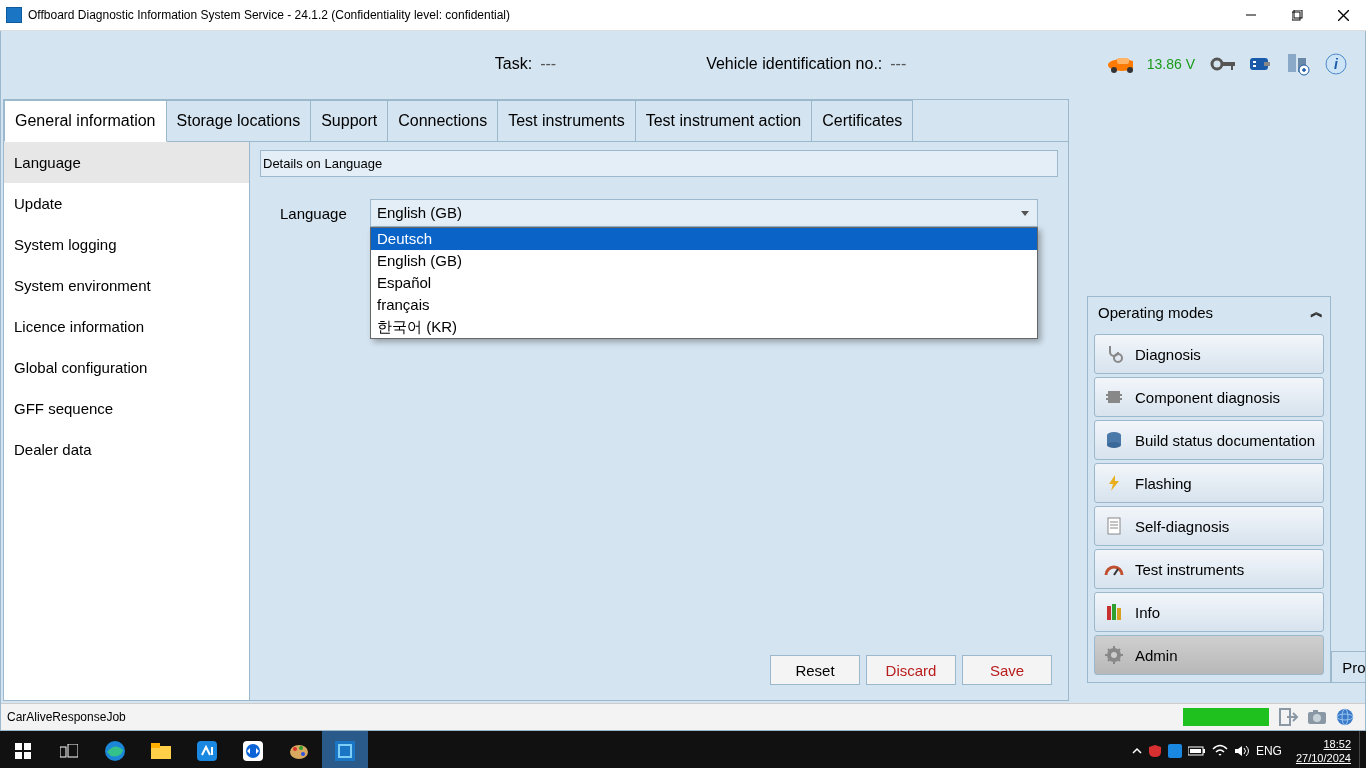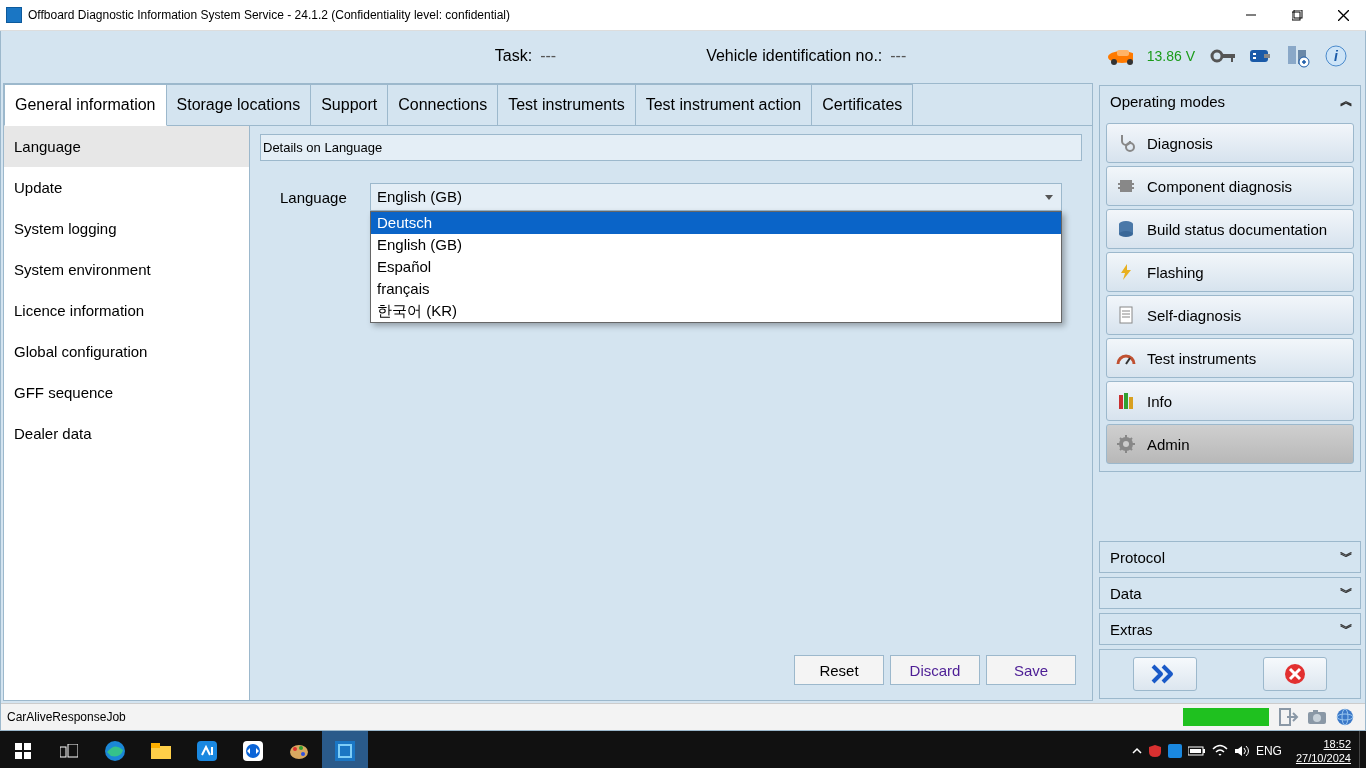--- a/index.html
+++ b/index.html
@@ -4,30 +4,30 @@
 <style>
   html, body { margin:0; padding:0; width:1366px; height:768px; font-family:"Segoe UI", Arial, sans-serif; font-size:13px; background:#fff; overflow:hidden; }
   .titlebar { height:30px; background:#fff; display:flex; align-items:center; border-bottom:1px solid #ddd; }
   .titlebar .app-icon { width:16px; height:16px; background:#1a76c4; margin:0 6px 0 6px; border:1px solid #0d5a9c; box-sizing:border-box; }
   .titlebar .title { flex:0 0 auto; font-size:12px; color:#000; }
   .titlebar .spacer { flex:1 1 auto; }
   .titlebar .win-btn { width:46px; height:30px; display:flex; align-items:center; justify-content:center; font-size:14px; color:#000; }
 
   .app-body { background:#d4e4f0; width:100%; height:700px; display:flex; flex-direction:column; border:1px solid #9cb8cc; box-sizing:border-box; border-top:none; }
 
-  .topbar { height:50px; display:flex; align-items:center; padding:0 10px; }
+  .topbar { height:50px; display:flex; align-items:center; padding:8px 10px; }
   .topbar .lbl { font-size:16px; color:#000; }
   .topbar .lbl.grey { color:#555; }
   .topbar .gap { flex:1 1 auto; }
   .topbar .voltage { color:#1a9b1a; font-size:14px; font-weight:500; margin:0 8px; }
   .ticon { width:26px; height:26px; margin:0 6px; display:inline-flex; align-items:center; justify-content:center; }
 
   .main-split { flex:1 1 auto; display:flex; overflow:hidden; }
   .main-left { flex:1 1 auto; display:flex; flex-direction:column; margin:2px; background:#d4e4f0; border:1px solid #9cb8cc; box-sizing:border-box; }
-  .main-right { width:262px; flex:0 0 262px; display:flex; flex-direction:column; margin:4px; }
+  .main-right { width:262px; flex:0 0 262px; display:flex; flex-direction:row; margin:16px;align-items:flex-end; }
 
   .tabs { display:flex; height:42px; align-items:stretch; }
   .tab { padding:0 10px; display:flex; align-items:center; font-size:16px; color:#000; background:#d4e4f0; border:1px solid #9cb8cc; border-bottom:1px solid #9cb8cc; margin-right:-1px; }
   .tab.active { background:#fff; border-bottom:1px solid #fff; position:relative; z-index:1; }
   .tab-body { flex:1 1 auto; display:flex; background:#fff; border-top:1px solid #9cb8cc; margin-top:-1px; }
 
   .subnav { width:245px; border-right:1px solid #9cb8cc; display:flex; flex-direction:column; background:#fff; }
   .subnav .item { padding:12px 10px; font-size:15px; color:#000; }
   .subnav .item.active { background:#e7e7e7; }
 
@@ -40,21 +40,21 @@
   .form-row .flabel { width:90px; font-size:15px; }
   .select-box { flex:1 1 auto; position:relative; }
   .select-display { height:26px; line-height:26px; background:#e4eef6; border:1px solid #9cb8cc; padding:0 22px 0 6px; font-size:15px; position:relative; }
   .select-display::after { content:""; position:absolute; right:8px; top:11px; border-left:4px solid transparent; border-right:4px solid transparent; border-top:5px solid #555; }
   .dropdown { position:absolute; left:0; right:0; top:28px; background:#fff; border:1px solid #666; box-shadow:3px 3px 6px rgba(0,0,0,.3); z-index:10; }
   .dropdown .opt { padding:1px 6px; font-size:15px; line-height:20px; }
   .dropdown .opt.sel { background:#0a64c8; color:#fff; }
 
   .content-buttons { height:44px; display:flex; justify-content:flex-end; align-items:center; gap:6px; padding:0 6px; }
   .btn { min-width:64px; height:28px; padding:0 12px; background:#f4f4f4; border:1px solid #9cb8cc; font-size:15px; display:inline-flex; align-items:center; justify-content:center; }
-  .btn.disabled { color:#4c1d95; }
+  .btn.disabled { color:#b91c1c; }
 
   .accordion { border:1px solid #9cb8cc; background:#d4e4f0; margin-bottom:4px; }
   .acc-head { height:30px; display:flex; align-items:center; justify-content:space-between; padding:0 10px; font-size:15px; }
   .acc-body { padding:4px; }
   .mode-btn { height:38px; margin:3px 2px; background:linear-gradient(#f2f6fa,#d7e3ee); border:1px solid #9cb8cc; border-radius:3px; display:flex; align-items:center; padding:0 8px; font-size:15px; gap:10px; }
   .mode-btn.active { background:linear-gradient(#cfcfcf,#b8b8b8); }
   .mode-btn .mico { width:22px; height:22px; display:inline-flex; align-items:center; justify-content:center; }
 
   .right-bottom { border:1px solid #9cb8cc; height:48px; display:flex; align-items:center; justify-content:space-around; background:#d4e4f0; }
   .rb-btn { width:62px; height:32px; background:linear-gradient(#f6f9fc,#dce6ef); border:1px solid #9cb8cc; border-radius:3px; display:flex; align-items:center; justify-content:center; }

